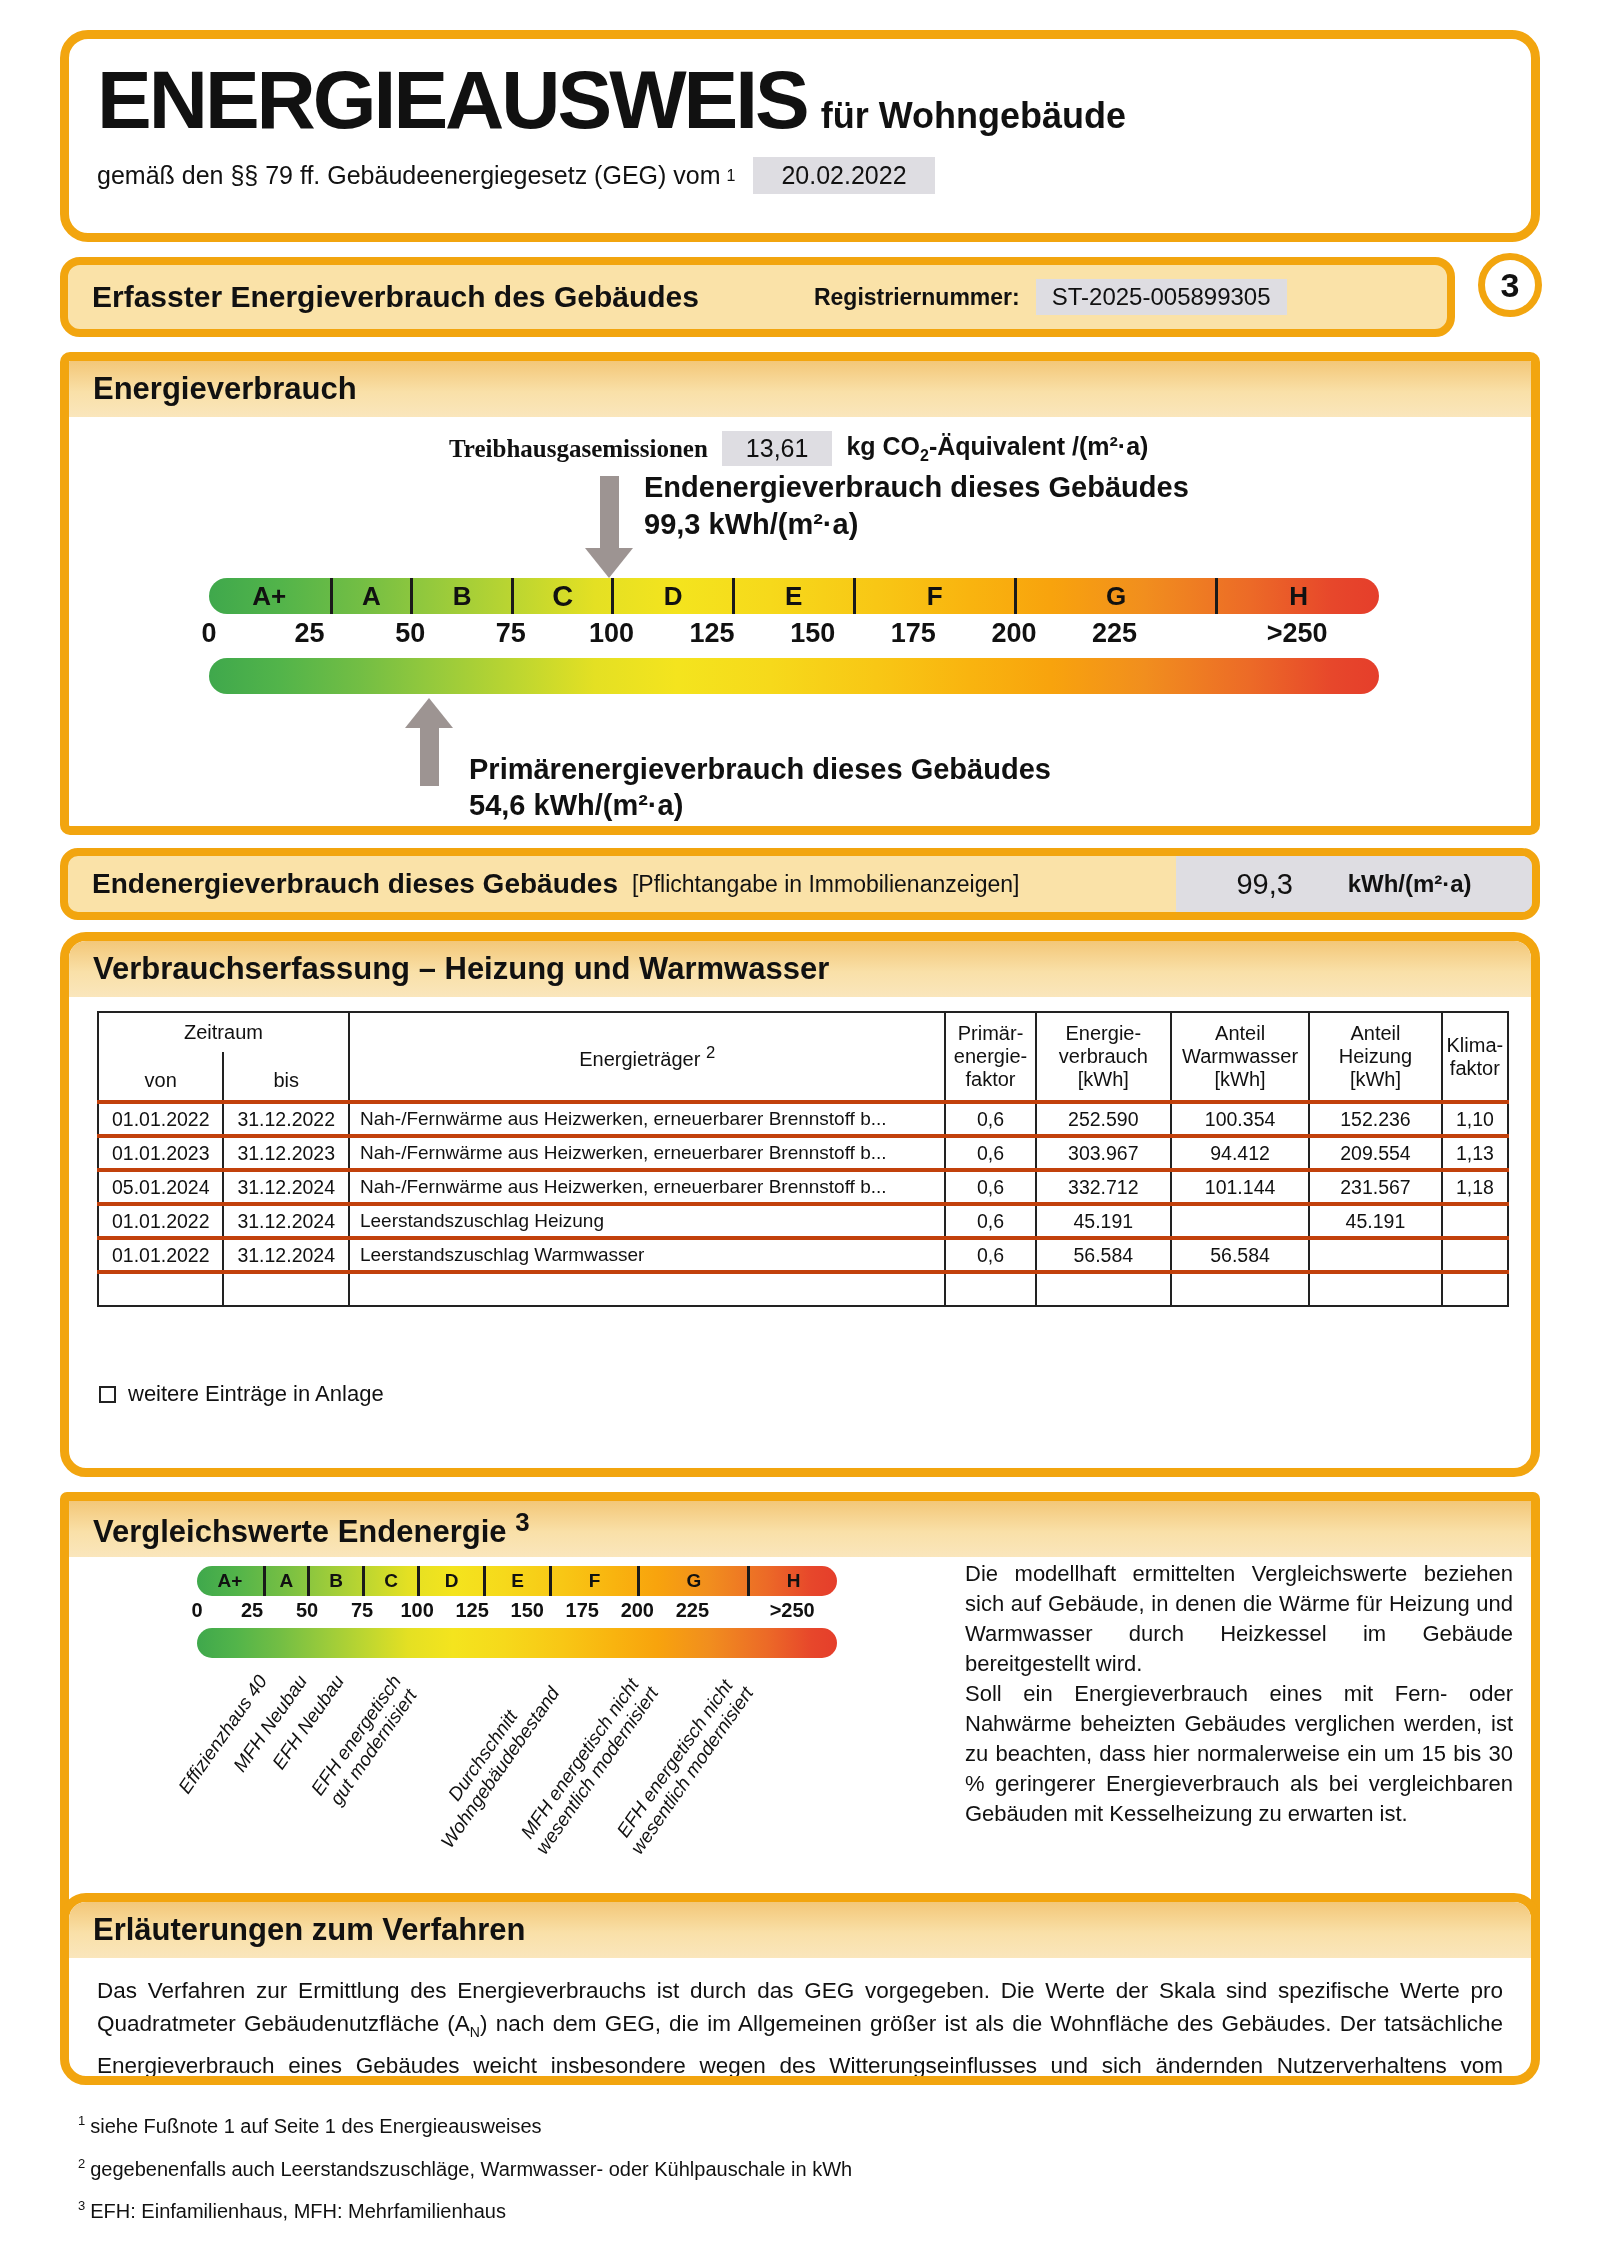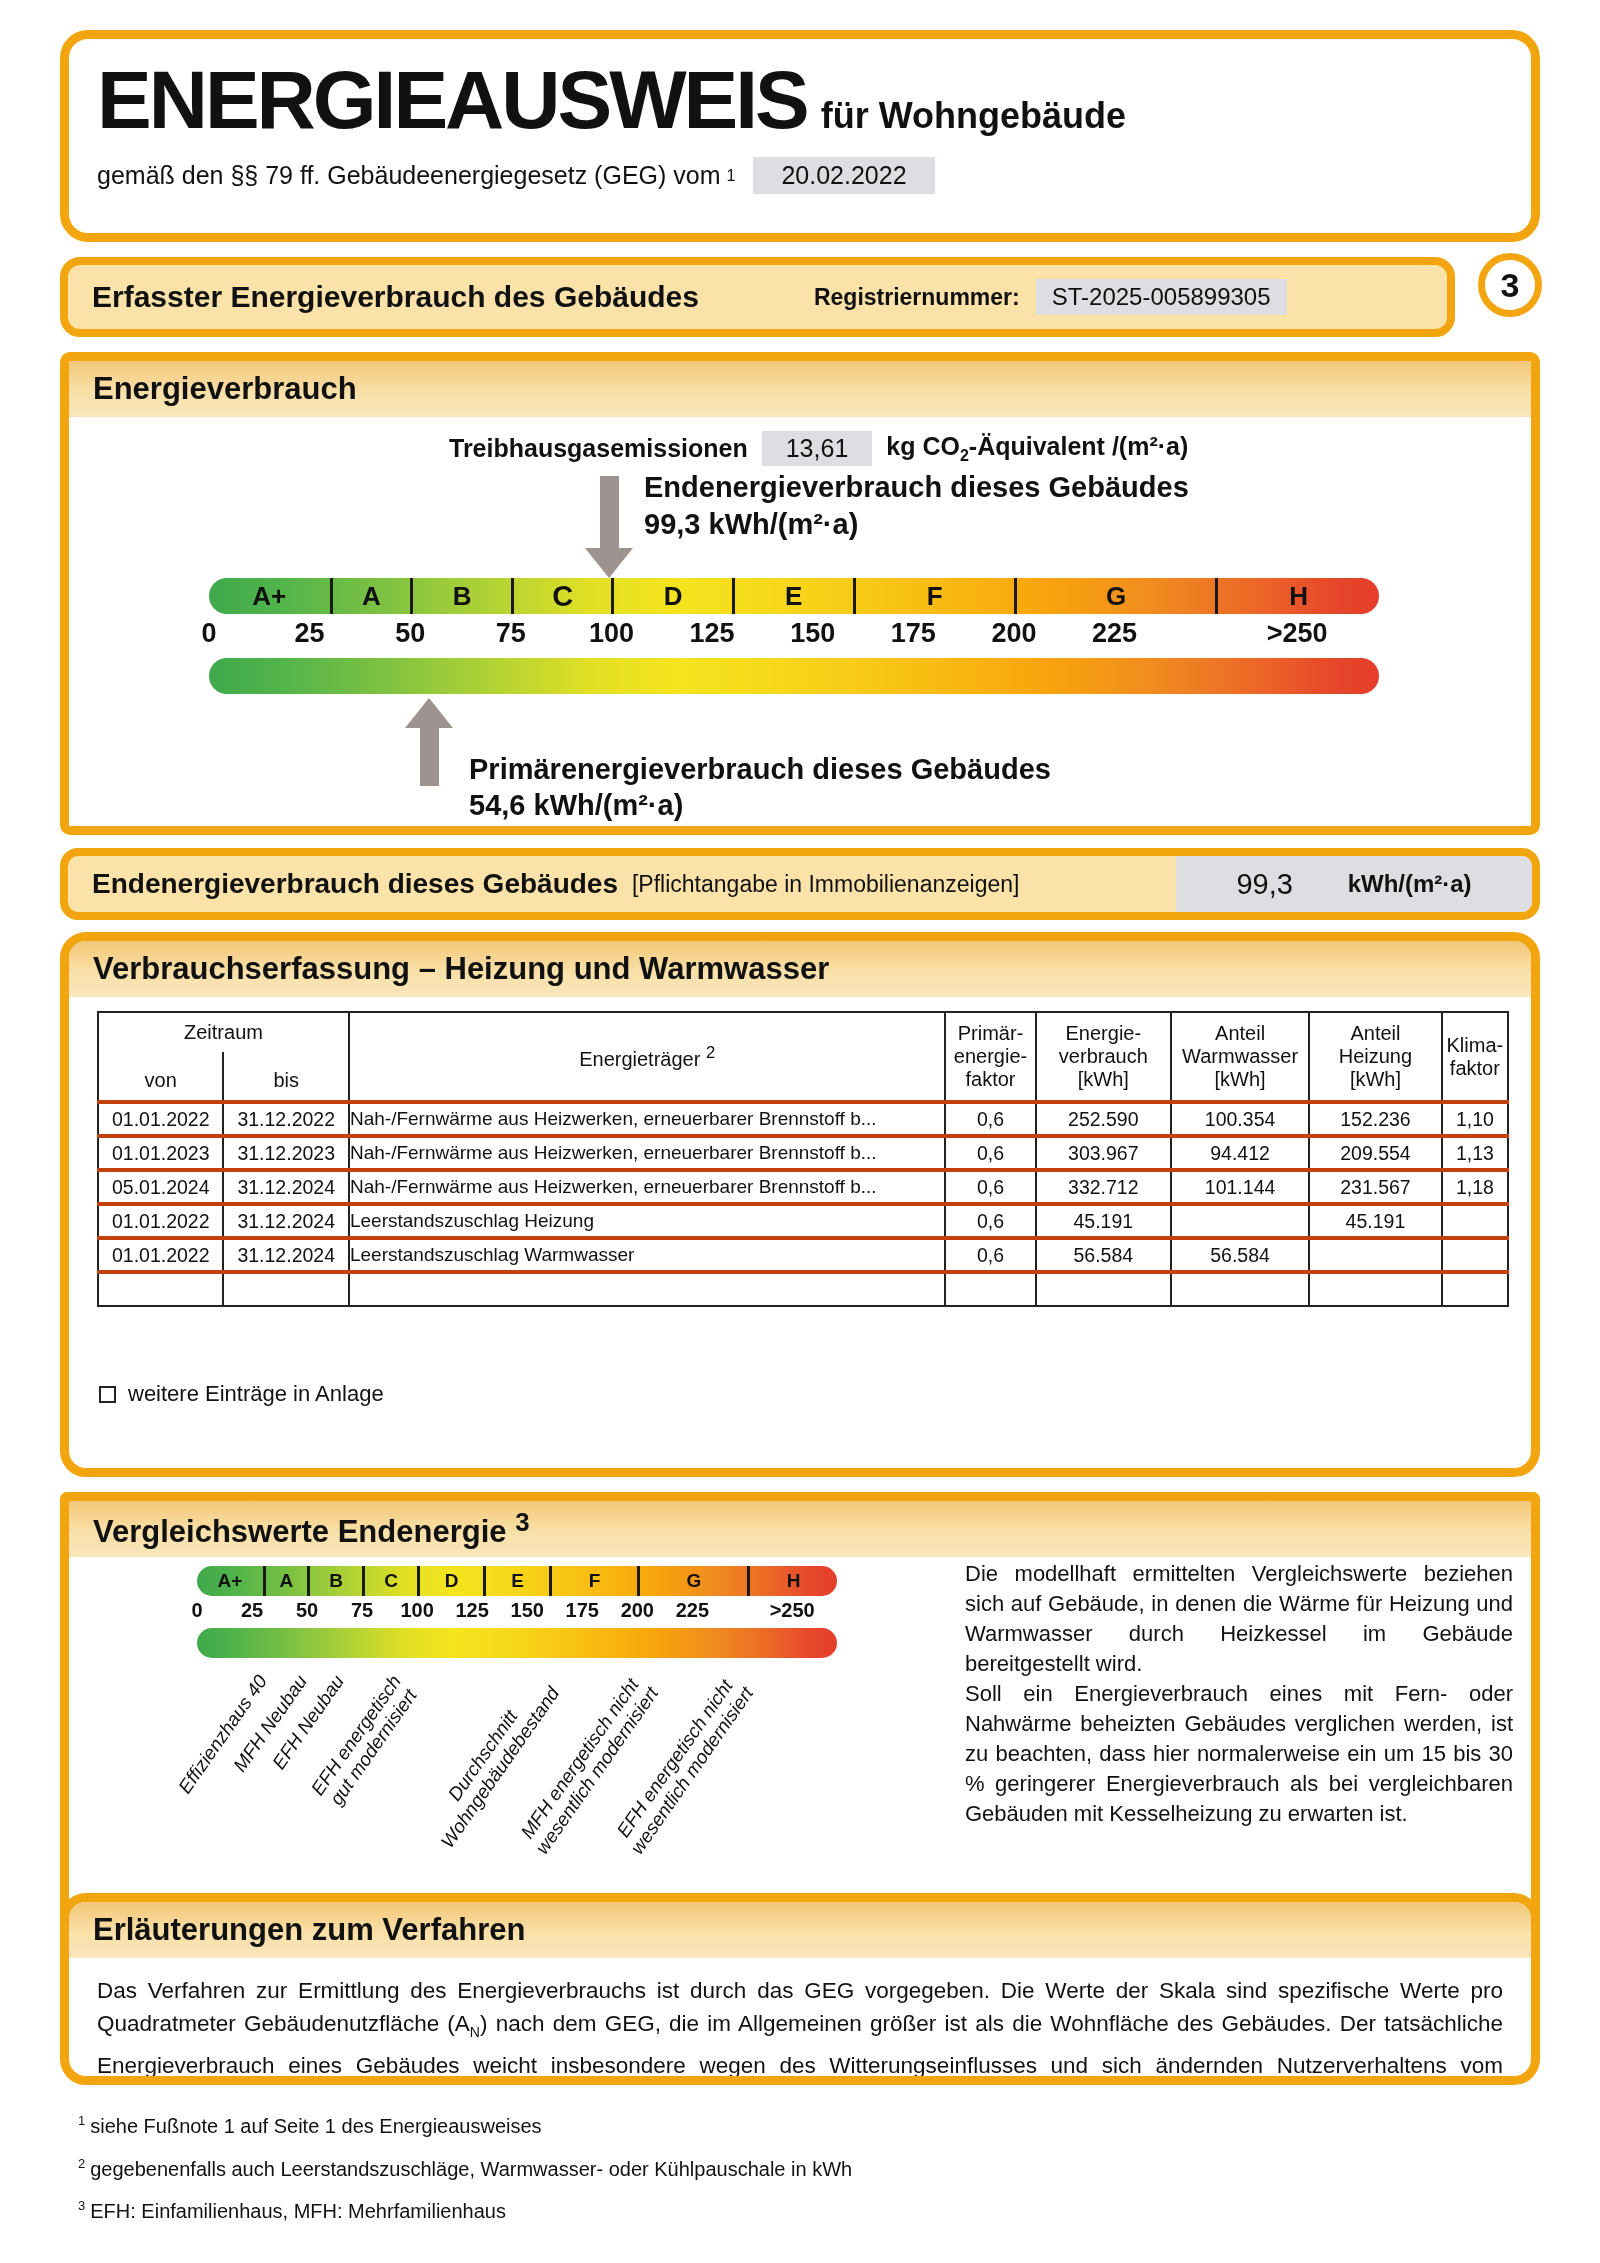--- a/index.html
+++ b/index.html
@@ -26,21 +26,21 @@
   #law-date{font-size:25px;padding:4px 28px;margin-left:18px;}
   
   #sec-bar{left:60px;top:257px;width:1395px;height:80px;background:var(--cream);border:8px solid var(--orange);border-radius:20px;display:flex;align-items:center;padding:0 24px;position:absolute;overflow:hidden;}
   #sec-title{font-weight:bold;font-size:30px;}
   #reg-label{font-weight:bold;font-size:23px;margin-left:115px;}
   #reg-value{font-size:24px;padding:4px 16px;margin-left:16px;}
   #page-circle{position:absolute;left:1478px;top:253px;width:64px;height:64px;border:7px solid var(--orange);border-radius:50%;background:#fff;display:flex;align-items:center;justify-content:center;font-weight:bold;font-size:34px;}
   
   #energy-box{left:60px;top:352px;width:1480px;height:483px;border-radius:10px;}
   #ghg-row{position:absolute;left:380px;top:70px;display:flex;align-items:center;font-size:25px;}
-  #ghg-label{font-weight:bold;}
+  #ghg-label{font-weight:bold;font-family:Liberation Serif, serif;}
   #ghg-value{padding:3px 24px;margin:0 14px;}
   #ghg-unit{font-weight:bold;}
   #ghg-unit sub{font-size:16px;}
   #end-text{position:absolute;left:575px;top:108px;font-weight:bold;font-size:29px;line-height:37px;}
   #prim-text{position:absolute;left:400px;top:390px;font-weight:bold;font-size:29px;line-height:36px;}
   .arrow-v{position:absolute;width:48px;display:flex;flex-direction:column;align-items:center;}
   .arrow-v .shaft{width:19px;background:var(--arrow);flex:1;}
   .head-down{width:0;height:0;border-left:24px solid transparent;border-right:24px solid transparent;border-top:30px solid var(--arrow);}
   .head-up{width:0;height:0;border-left:24px solid transparent;border-right:24px solid transparent;border-bottom:30px solid var(--arrow);}
   #arrow-end{left:516px;top:115px;height:102px;}
@@ -70,21 +70,21 @@
   #mand-unit{font-weight:bold;font-size:24px;}
   
   #tab-box{left:60px;top:932px;width:1480px;height:545px;}
   #vtab{position:absolute;left:28px;top:70px;width:1412px;border-collapse:collapse;table-layout:fixed;}
   #vtab th,#vtab td{border:2px solid #222;font-weight:normal;overflow:hidden;white-space:nowrap;}
   #vtab thead th{font-size:20px;text-align:center;vertical-align:middle;}
   #vtab .th-zeit{border-bottom:none;height:40px;text-align:center;}
   #vtab .th-vb{border-top:none;height:50px;vertical-align:bottom;padding-bottom:8px;}
   #vtab thead{border-bottom:3px solid #222;}
   #vtab tbody td{height:34px;font-size:19.5px;text-align:center;border-top:4px solid #c2410c;}
-  #vtab tbody td.lft{text-align:left;padding-left:0;font-size:19px;}
+  #vtab tbody td.lft{text-align:left;padding-left:10px;font-size:19px;}
   #vtab .hline{line-height:23px;}
   #chk-row{position:absolute;left:30px;top:440px;display:flex;align-items:center;font-size:22px;}
   #chk-box{width:17px;height:17px;border:2.5px solid #222;margin-right:12px;}
   
   #cmp-box{left:60px;top:1492px;width:1480px;height:465px;border-radius:7px;}
   #small-scale{position:absolute;left:128px;top:65px;width:640px;height:250px;}
   #sm-letters{left:0;top:0;width:640px;height:30px;font-size:19px;border-radius:15px;}
   #sm-ticks{left:0;top:33px;width:640px;height:24px;font-size:20px;}
   #sm-bar2{left:0;top:62px;width:640px;height:30px;border-radius:15px;}
   .cmp-label{position:absolute;top:105px;transform-origin:100% 0;transform:translateX(-100%) rotate(-55deg);font-style:italic;font-size:19px;line-height:21px;white-space:nowrap;text-align:center;}

